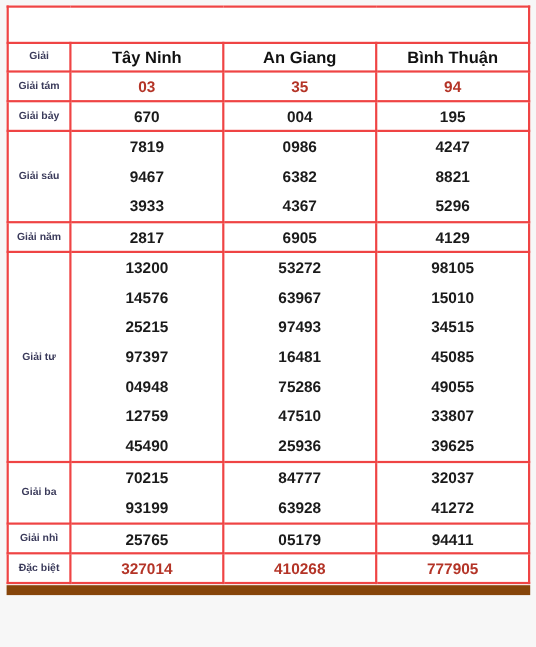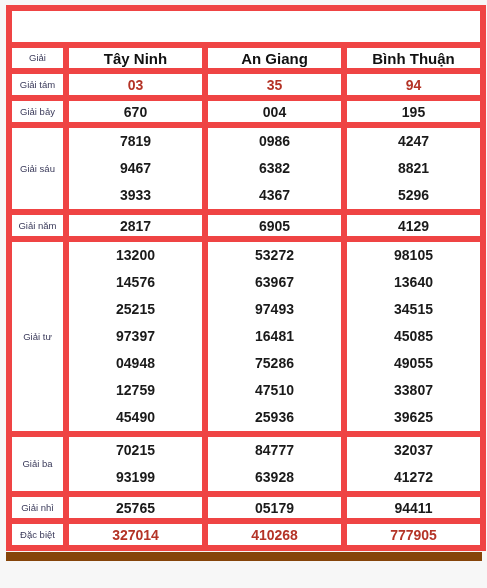--- a/index.html
+++ b/index.html
@@ -31,23 +31,24 @@
     text-align: center;
     font-size: 14.5px;
     font-weight: bold;
     height: 31px;
     line-height: 31px;
     padding: 0;
     letter-spacing: 0.1px;
     border: none;
   }
   .lottery-table td, .lottery-table th {
-    border: 6px solid #ef4444;
+    border: 2px solid #ef4444;
     background: #ffffff;
     padding: 0;
+    font-weight: bold;
   }
   .col-prize { width: 57px; }
   .col-prov  { width: 139px; }
   .prize-label {
     font-size: 9.5px;
     color: #3a3a5a;
     text-align: center;
     font-weight: normal;
     vertical-align: middle;
     padding: 2px 1px;
@@ -177,21 +178,21 @@
               <span>97493</span>
               <span>16481</span>
               <span>75286</span>
               <span>47510</span>
               <span>25936</span>
             </div>
           </td>
           <td class="num-cell multi">
             <div class="num-stack">
               <span>98105</span>
-              <span>13640</span>
+              <span>15010</span>
               <span>34515</span>
               <span>45085</span>
               <span>49055</span>
               <span>33807</span>
               <span>39625</span>
             </div>
           </td>
         </tr>
         <tr>
           <td class="prize-label">Giải ba</td>

